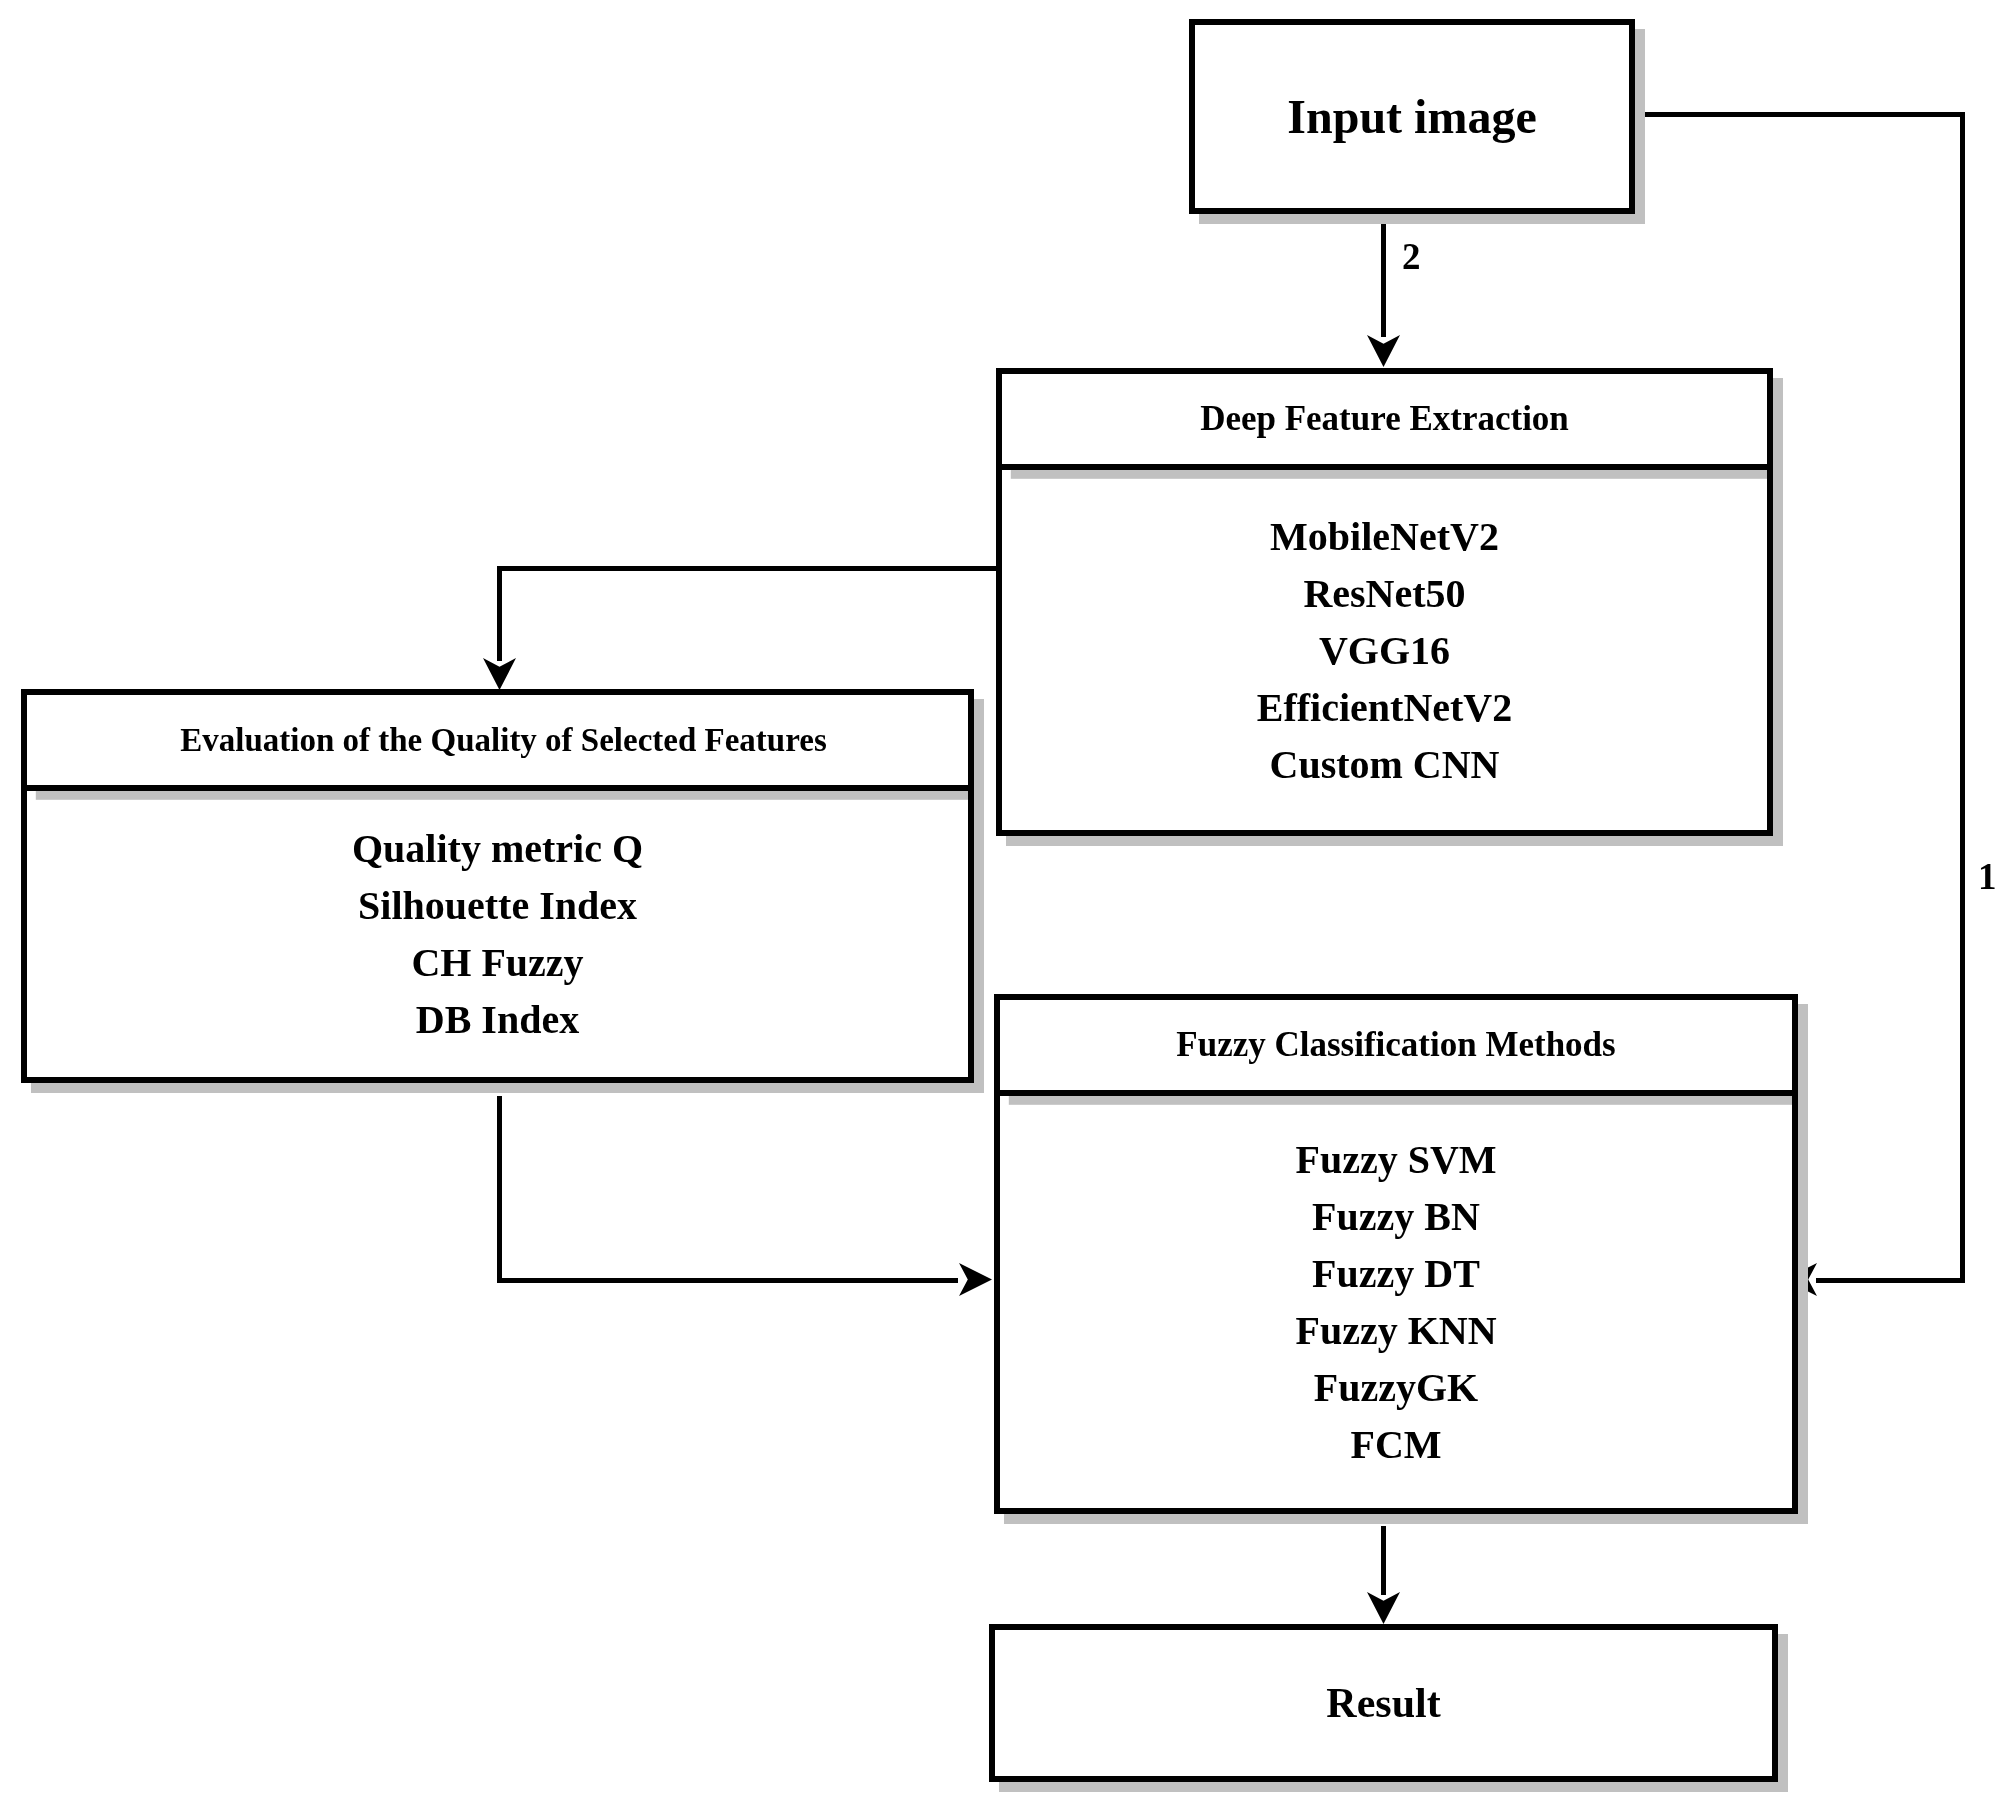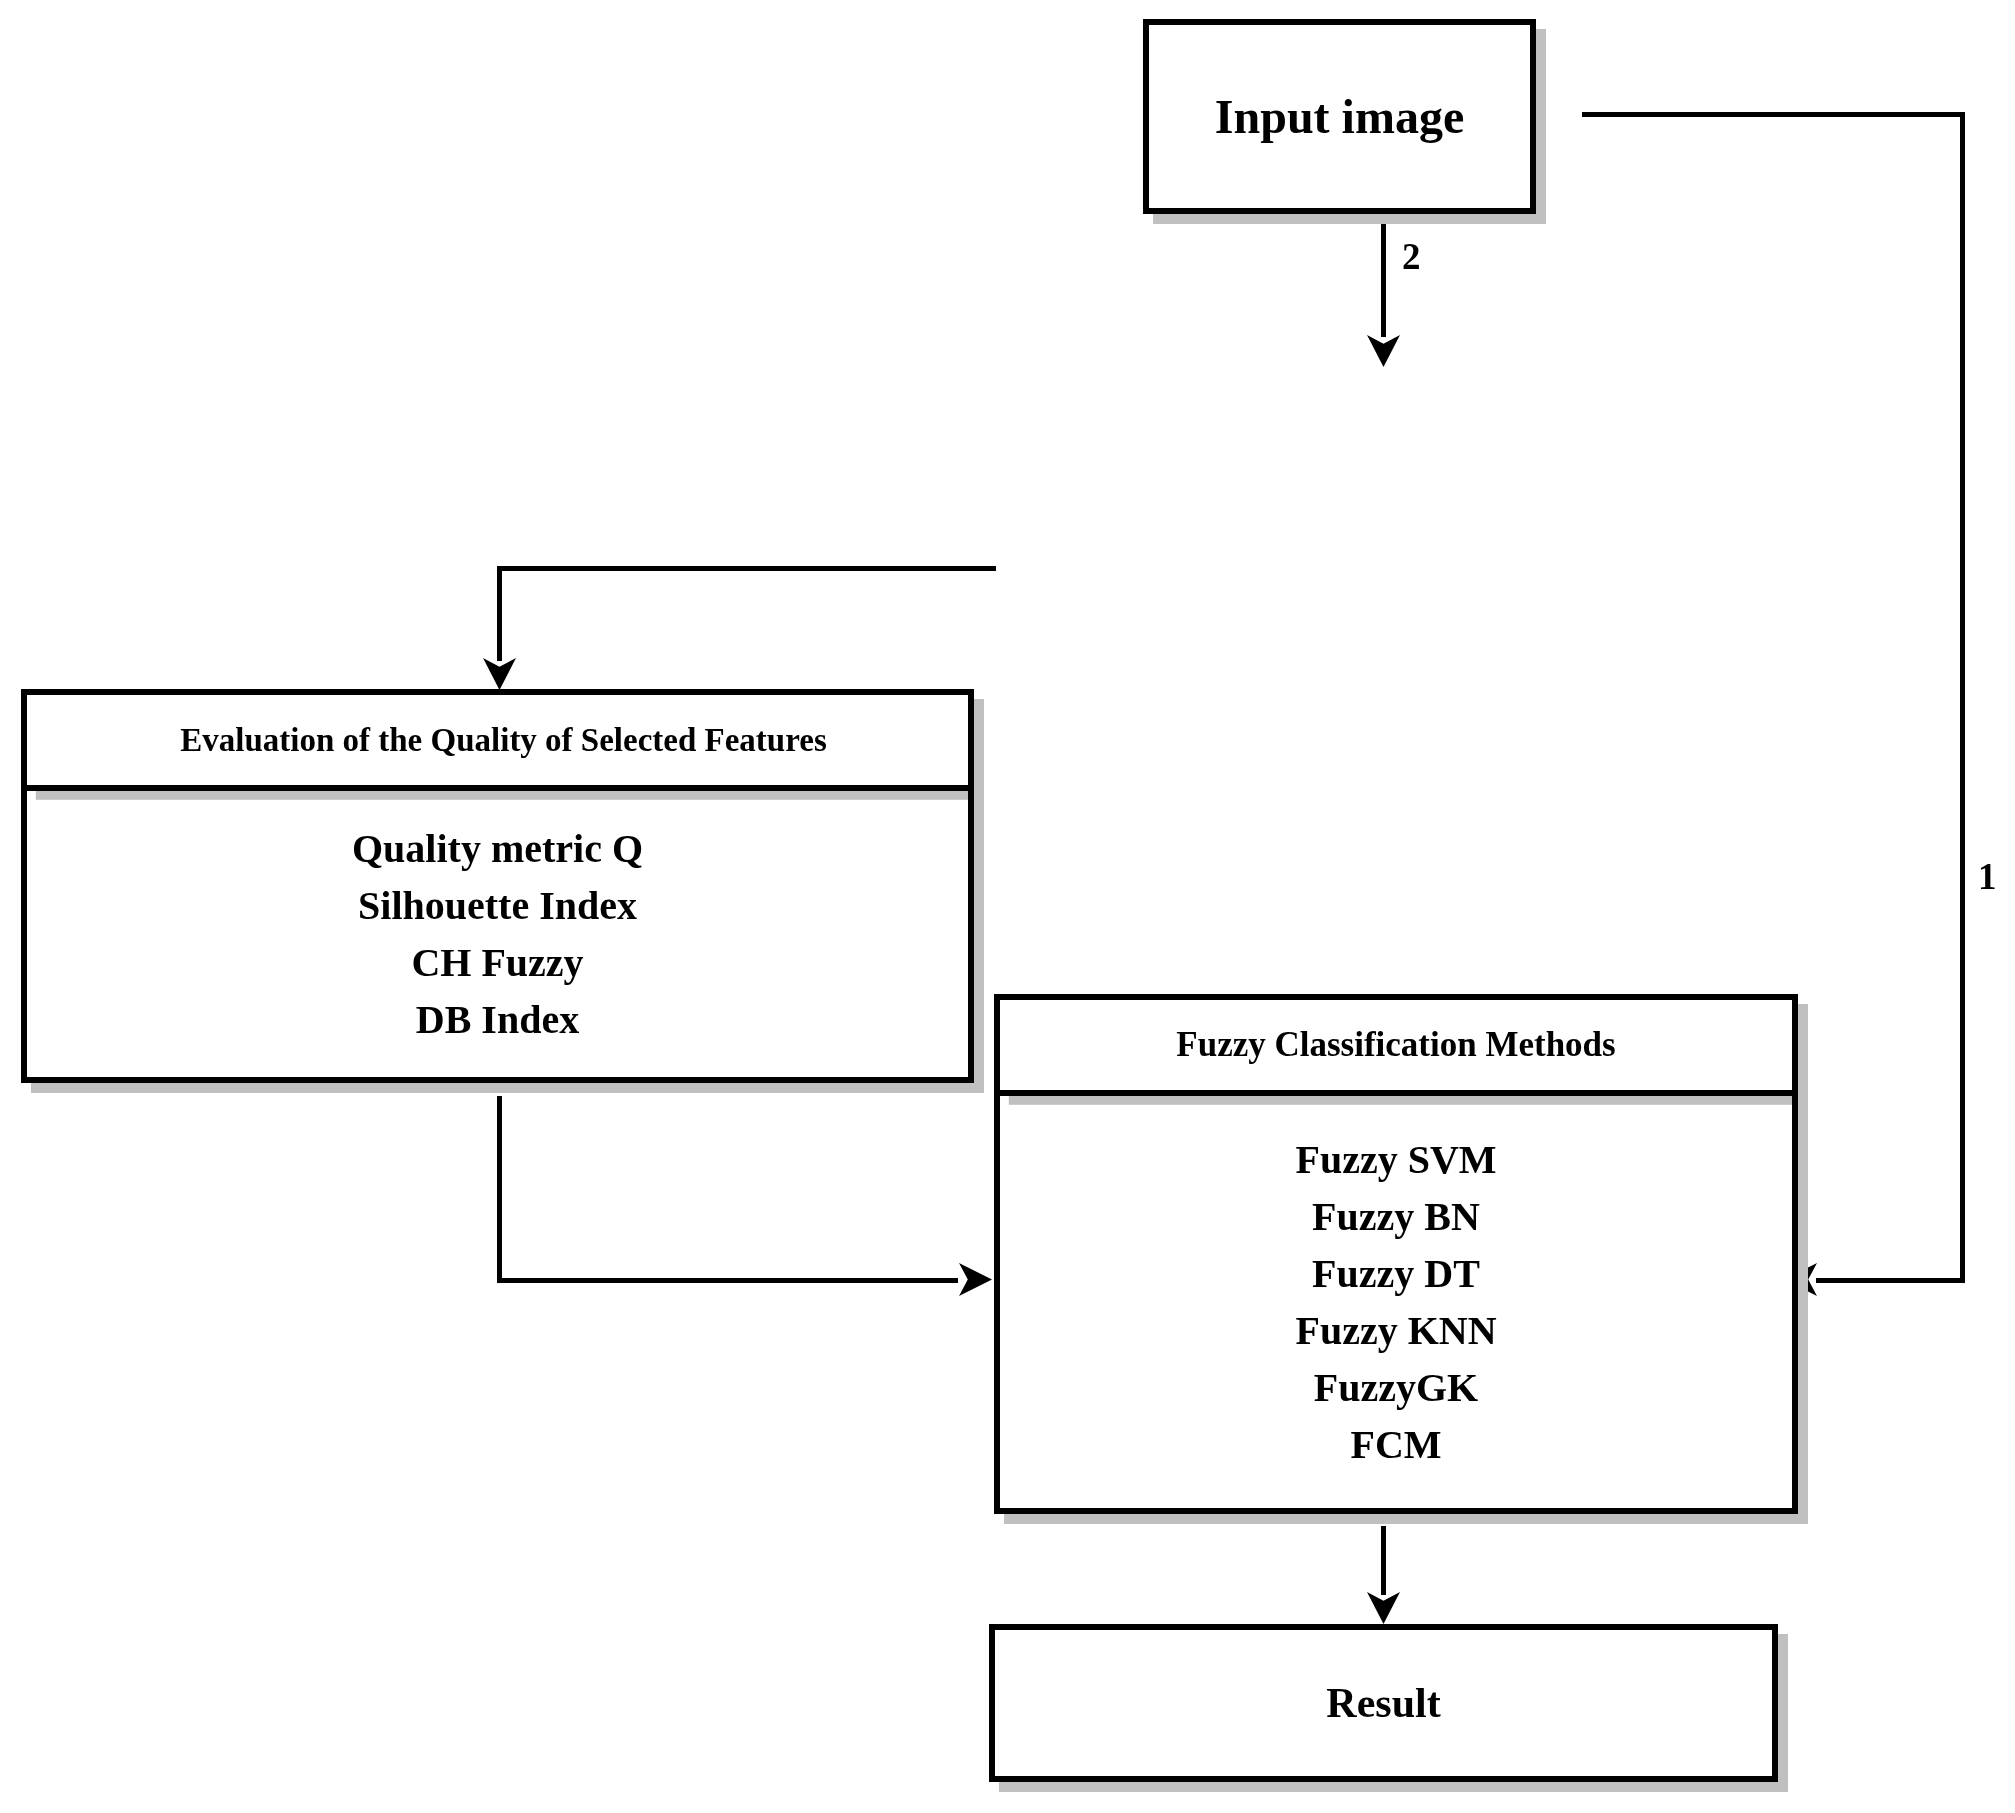--- a/index.html
+++ b/index.html
@@ -57,21 +57,21 @@
   }
   .panel-body .item { line-height: 57px; white-space: nowrap; }
   .cline { position: absolute; background: #000000; }
   .ahead { position: absolute; display: block; }
   .edge-label {
     position: absolute;
     font-size: 37px;
     line-height: 1;
     white-space: nowrap;
   }
-  #input-box  { left: 1143px; top: 19px;   width: 393px;  height: 195px; font-size: 48px; }
+  #input-box  { left: 1189px; top: 19px;   width: 446px;  height: 195px; font-size: 48px; }
   #result-box { left: 989px; top: 1624px; width: 789px; height: 158px; font-size: 42px; }
   #dfe-box    { left: 996px; top: 368px;  width: 777px; height: 468px; }
   #eval-box   { left: 21px;   top: 689px; width: 953px; height: 394px; }
   #fuzzy-box  { left: 994px; top: 994px; width: 804px; height: 520px; }
   #eval-box .panel-header { font-size: 33px; padding-left: 12px; }
 </style>
 </head>
 <body>
 
 <div id="canvas">
@@ -104,20 +104,32 @@
 
   <div class="cline" style="left:1381px; top:1526px; width:5px; height:69px;"></div>
   <svg class="ahead" style="left:1367px; top:1592px;" width="33" height="32" viewBox="0 0 60 58">
     <polygon points="0,0 30,58 60,0 30,16" fill="#000000"></polygon>
   </svg>
 
   <div id="input-box" class="box simple">
     <span>Input image</span>
   </div>
 
+  <div id="dfe-box" class="box panel">
+    <div class="panel-header">
+      <span>Deep Feature Extraction</span>
+    </div>
+    <div class="panel-body">
+        <div class="item">MobileNetV2</div>
+        <div class="item">ResNet50</div>
+        <div class="item">VGG16</div>
+        <div class="item">EfficientNetV2</div>
+        <div class="item">Custom CNN</div>
+      </div>
+  </div>
 
   <div id="eval-box" class="box panel">
     <div class="panel-header">
       <span>Evaluation of the Quality of Selected Features</span>
     </div>
     <div class="panel-body">
         <div class="item">Quality metric Q</div>
         <div class="item">Silhouette Index</div>
         <div class="item">CH Fuzzy</div>
         <div class="item">DB Index</div>

